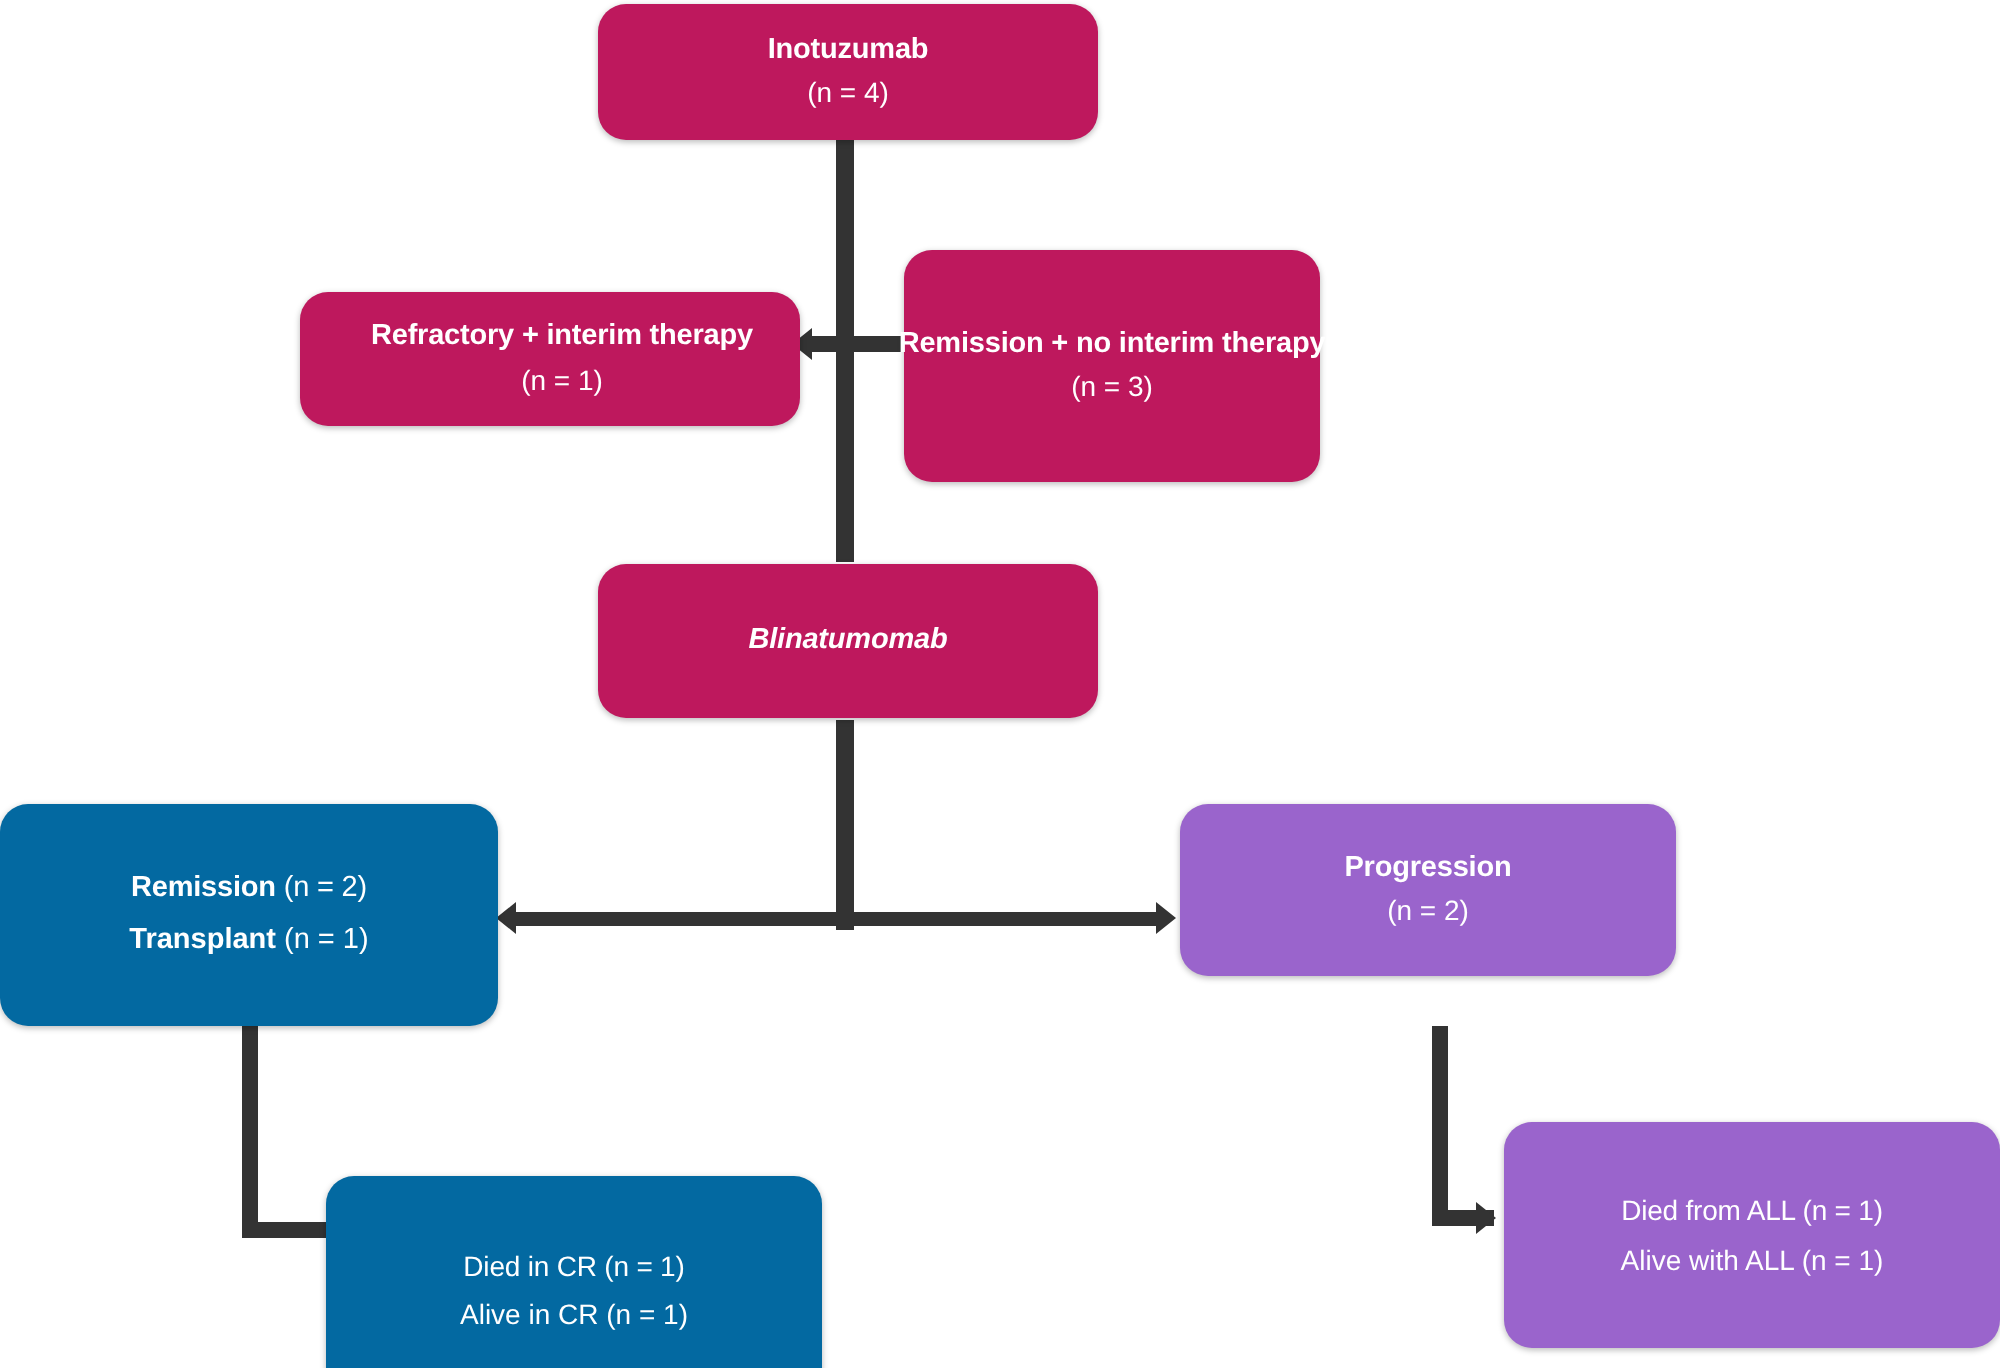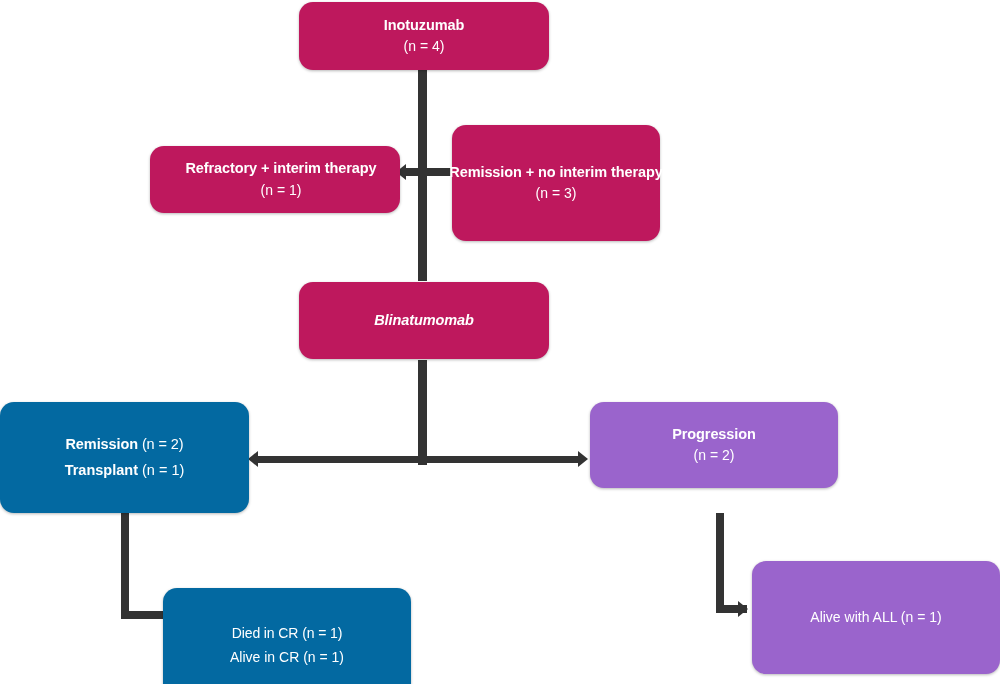--- a/index.html
+++ b/index.html
@@ -143,16 +143,17 @@
     <div class="line1">Progression</div>
     <div class="line2">(n = 2)</div>
   </div>
 
   <div class="node teal two-line-regular" style="left:163px; top:588px; width:248px; height:114px;">
     <div class="line1">Died in CR (n = 1)</div>
     <div class="line2">Alive in CR (n = 1)</div>
   </div>
 
   <div class="node purple-light two-line-regular" style="left:752px; top:561px; width:248px; height:113px;">
+    <div class="line1">Died from ALL (n = 1)</div>
     <div class="line2">Alive with ALL (n = 1)</div>
   </div>
 
 </div>
 
 </body></html>

